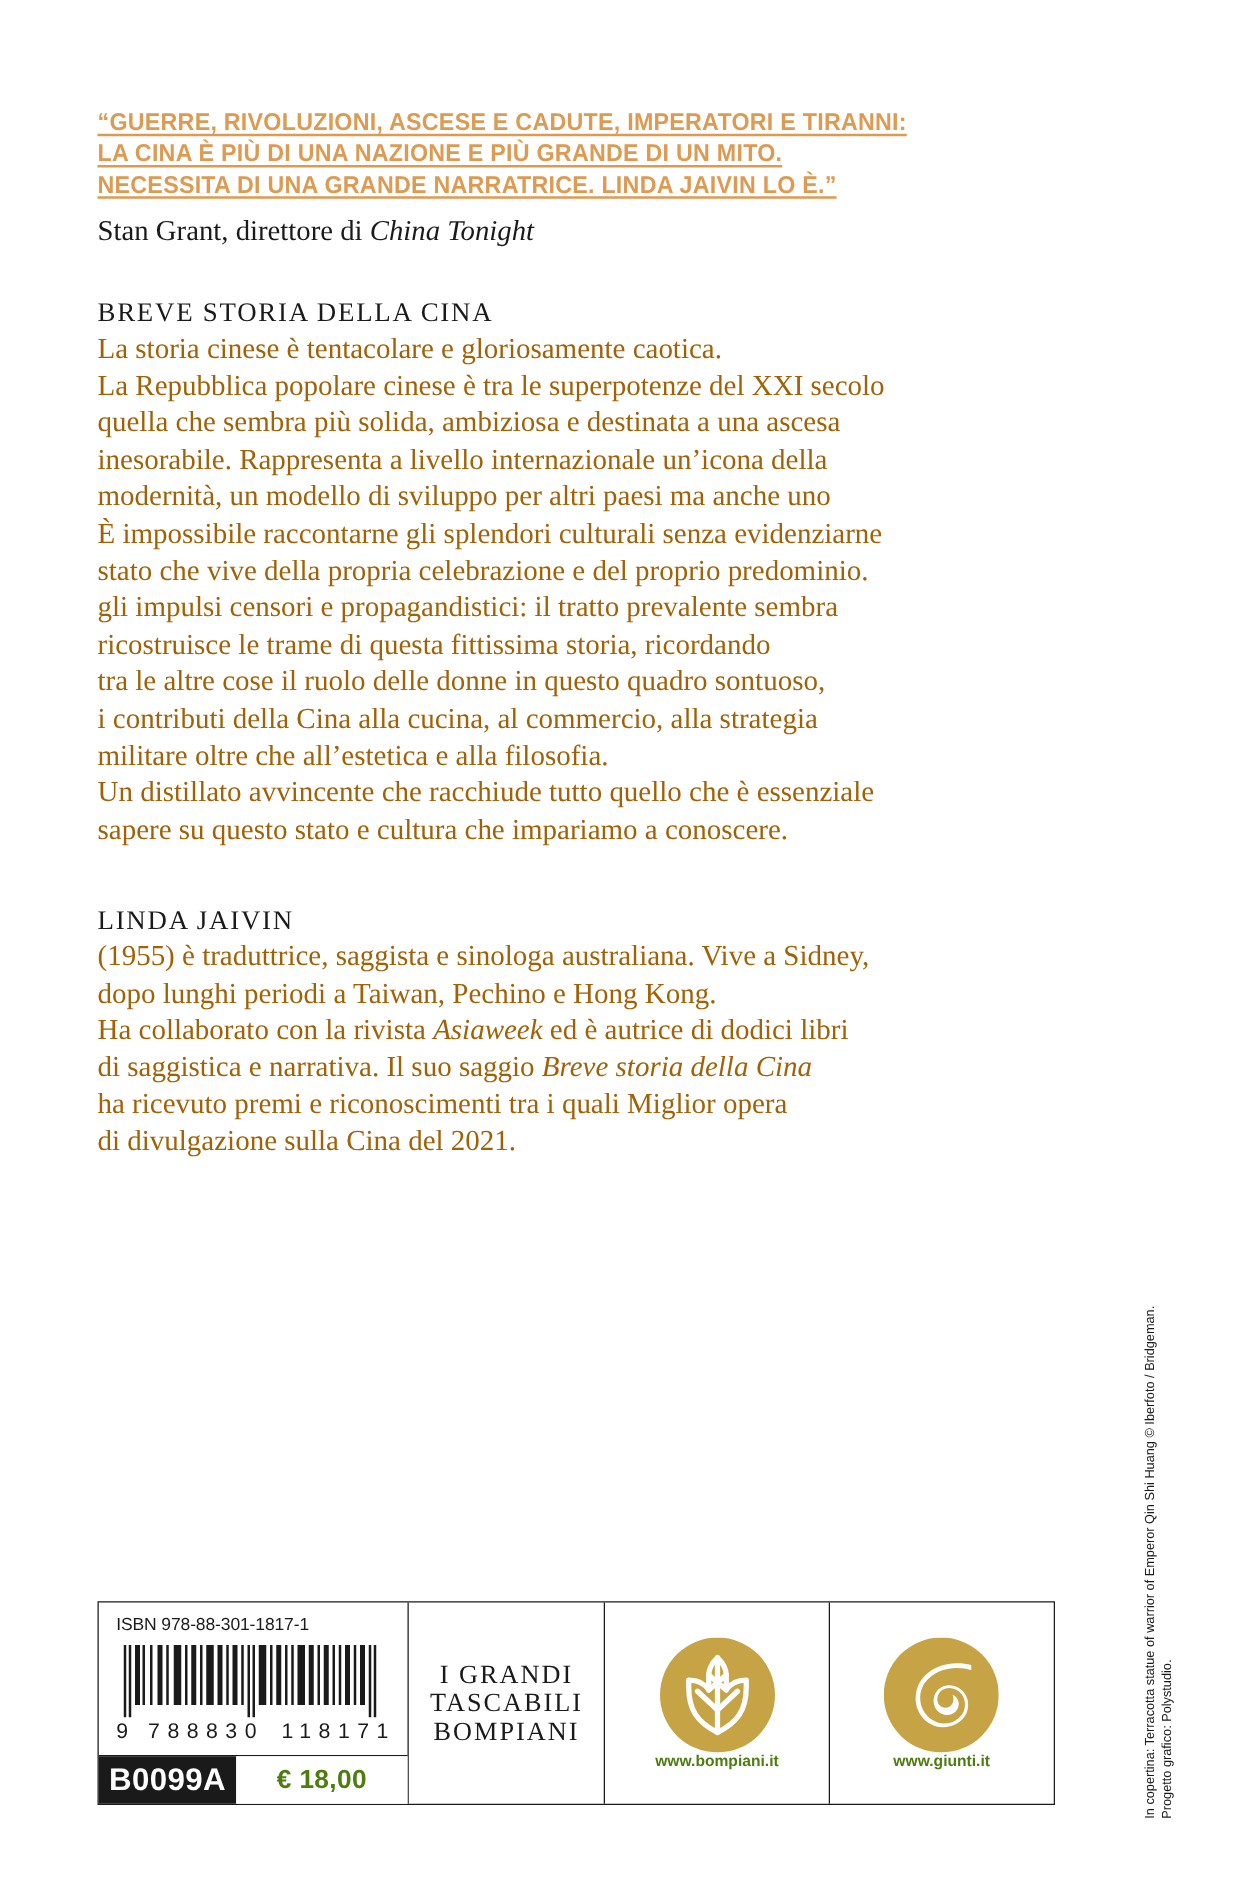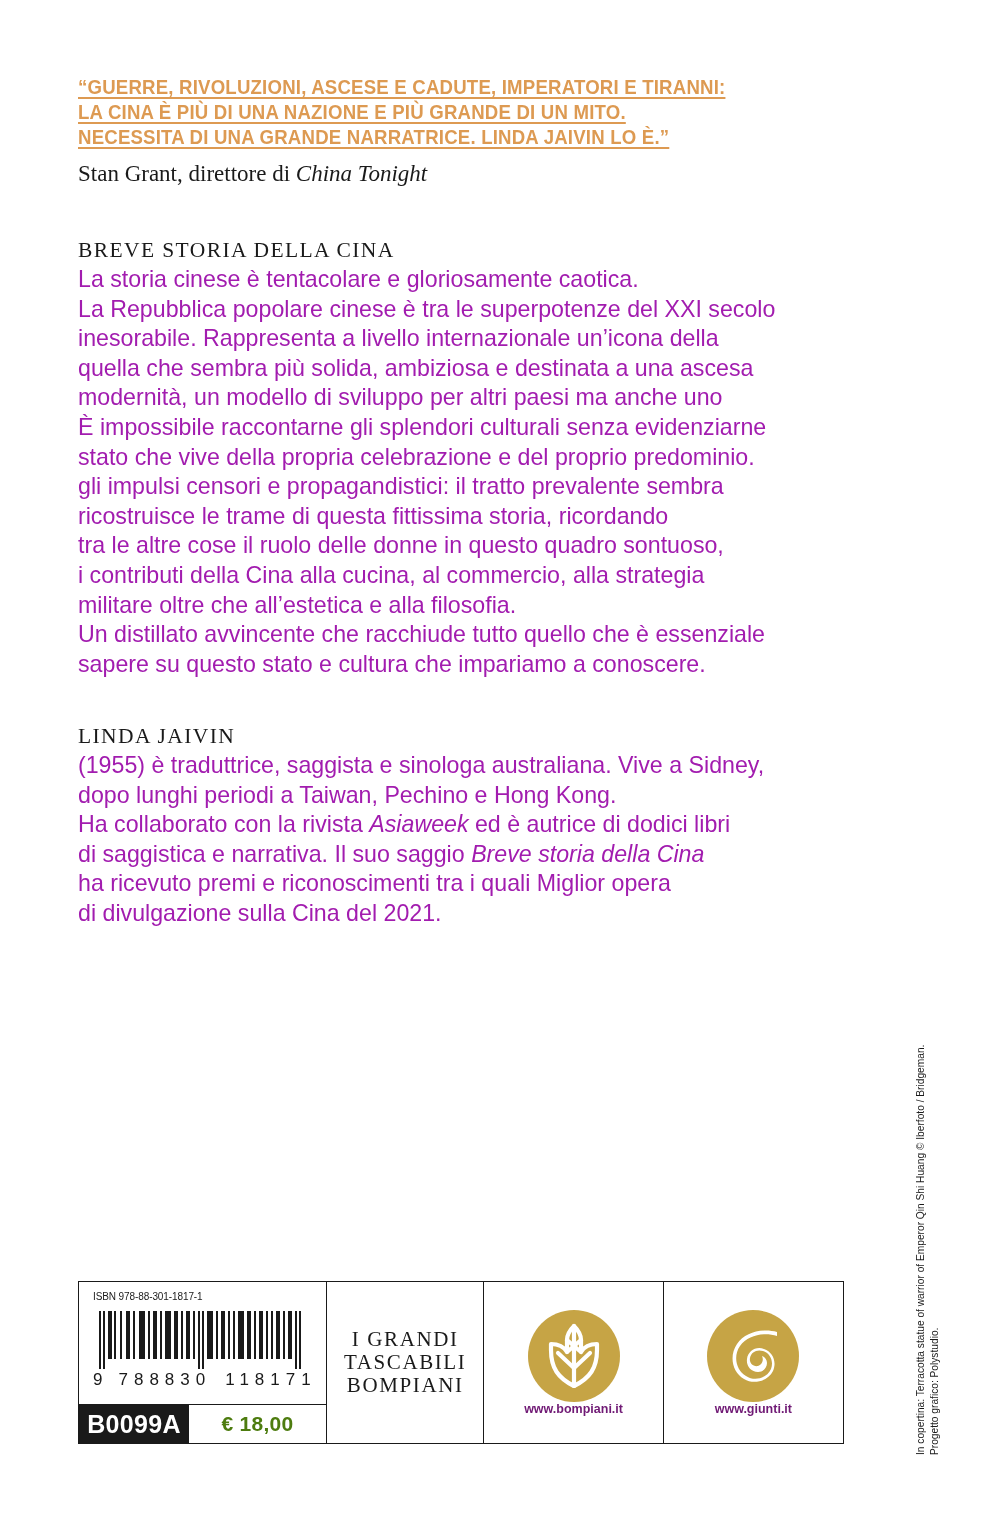--- a/index.html
+++ b/index.html
@@ -19,21 +19,21 @@
   .page {
     position: absolute;
     inset: 0;
     background: #ffffff;
   }
 
   
   .quote-block {
     position: absolute;
     left: 78px;
-    top: 75px;
+    top: 86px;
     width: 790px;
   }
   .quote-line {
     font-family: "Liberation Sans", sans-serif;
     font-weight: bold;
     font-size: 19.5px;
     letter-spacing: 0.2px;
     line-height: 25px;
     color: #DD9A52;
     text-decoration: underline;
@@ -60,24 +60,24 @@
     width: 800px;
   }
   .sec-head {
     font-family: "Liberation Serif", serif;
     font-size: 21.5px;
     letter-spacing: 1.4px;
     line-height: 29px;
     color: #1a1a1a;
   }
   .copy-line {
-    font-family: Liberation Sans, sans-serif;
+    font-family: Liberation Serif, serif;
     font-size: 23.2px;
     line-height: 29.6px;
-    color: #a21caf;
+    color: #a16207;
     white-space: nowrap;
   }
   .copy-line i { font-style: italic; }
 
   .bio-block {
     position: absolute;
     left: 78px;
     top: 722px;
     width: 800px;
   }
@@ -131,21 +131,21 @@
   
   .isbn-top {
     flex: 1 1 auto;
     padding: 9px 14px 0 14px;
     display: flex;
     flex-direction: column;
     box-sizing: border-box;
   }
   .isbn-text {
     font-family: "Liberation Sans", sans-serif;
-    font-size: 10px;
+    font-size: 14px;
     letter-spacing: -0.1px;
     color: #1a1a1a;
     white-space: nowrap;
   }
   .barcode {
     margin-top: 5px;
     height: 62px;
     display: flex;
     align-items: flex-end;
   }
@@ -207,42 +207,42 @@
     display: flex;
     flex-direction: column;
     align-items: center;
   }
   .logo-mark { display: block; }
   .logo-url {
     margin-top: 0;
     font-family: "Liberation Sans", sans-serif;
     font-weight: bold;
     font-size: 12.5px;
-    color: #701a75;
+    color: #4d7c0f;
     white-space: nowrap;
   }
 </style>
 </head>
 <body>
 
 <div class="page">
 
   <div class="quote-block">
     <div class="quote-line">“GUERRE, RIVOLUZIONI, ASCESE E CADUTE, IMPERATORI E TIRANNI:</div>
     <div class="quote-line">LA CINA È PIÙ DI UNA NAZIONE E PIÙ GRANDE DI UN MITO.</div>
     <div class="quote-line">NECESSITA DI UNA GRANDE NARRATRICE. LINDA JAIVIN LO È.”</div>
     <div class="quote-attrib"><span>Stan Grant, direttore di </span><i>China Tonight</i></div>
   </div>
 
   <div class="body-block">
     <div class="sec-head">BREVE STORIA DELLA CINA</div>
     <div class="copy-line">La storia cinese è tentacolare e gloriosamente caotica.</div>
     <div class="copy-line">La Repubblica popolare cinese è tra le superpotenze del XXI secolo</div>
+    <div class="copy-line">quella che sembra più solida, ambiziosa e destinata a una ascesa</div>
     <div class="copy-line">inesorabile. Rappresenta a livello internazionale un’icona della</div>
-    <div class="copy-line">quella che sembra più solida, ambiziosa e destinata a una ascesa</div>
     <div class="copy-line">modernità, un modello di sviluppo per altri paesi ma anche uno</div>
     <div class="copy-line">È impossibile raccontarne gli splendori culturali senza evidenziarne</div>
     <div class="copy-line">stato che vive della propria celebrazione e del proprio predominio.</div>
     <div class="copy-line">gli impulsi censori e propagandistici: il tratto prevalente sembra</div>
     <div class="copy-line">ricostruisce le trame di questa fittissima storia, ricordando</div>
     <div class="copy-line">tra le altre cose il ruolo delle donne in questo quadro sontuoso,</div>
     <div class="copy-line">i contributi della Cina alla cucina, al commercio, alla strategia</div>
     <div class="copy-line">militare oltre che all’estetica e alla filosofia.</div>
     <div class="copy-line">Un distillato avvincente che racchiude tutto quello che è essenziale</div>
     <div class="copy-line">sapere su questo stato e cultura che impariamo a conoscere.</div>

